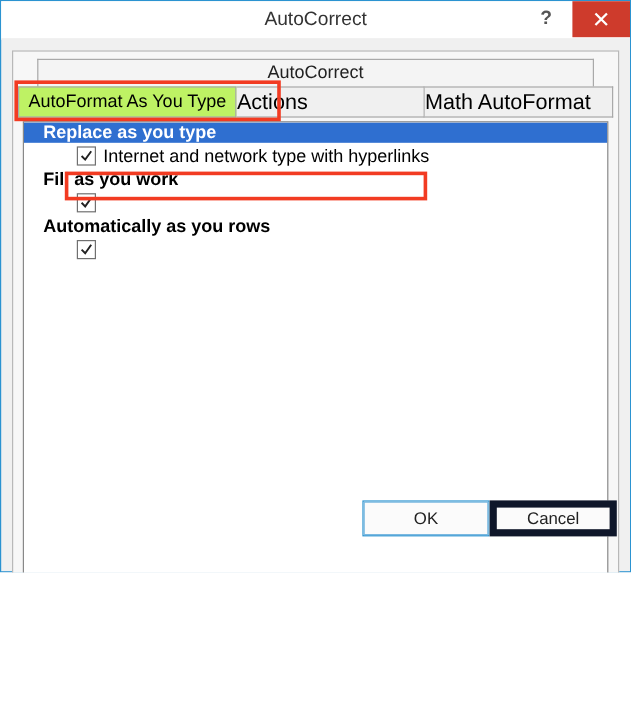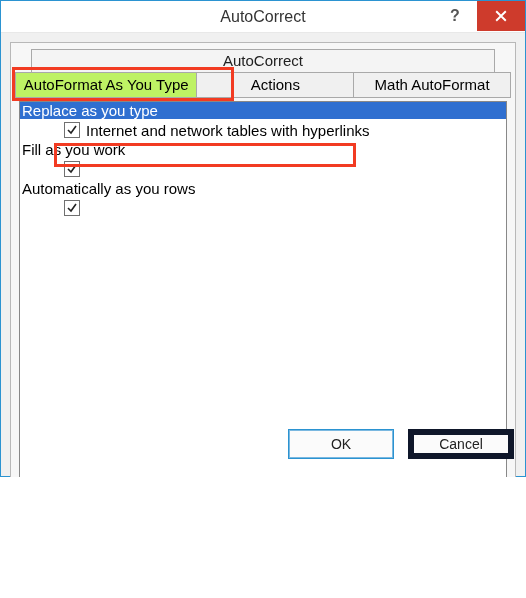--- a/index.html
+++ b/index.html
@@ -10,32 +10,32 @@
   .title-btns { position: absolute; right: 0; top: 0; height: 32px; display: flex; }
   .help-btn { width: 44px; height: 30px; display:flex; align-items:center; justify-content:center; font-size: 16px; color:#555; font-weight:bold; cursor:pointer; }
   .close-btn { width: 48px; height: 30px; background:#ce3b2c; color:#fff; display:flex; align-items:center; justify-content:center; cursor:pointer; font-size:14px; }
   .close-btn svg { width:12px; height:12px; }
   .dlg-body { position:absolute; top:41px; left:9px; right:9px; bottom:9px; }
   .outer-frame { position:absolute; top:0; left:0; right:0; height:500px; border:1px solid #b8b8b8; background:#f7f7f7; }
   .tabrow1 { position:absolute; top:6px; left:20px; right:20px; height:24px; }
   .tabrow2 { position:absolute; top:29px; left:4px; right:4px; height:26px; display:flex; }
   .tab-upper { position:absolute; left:0; right:0; top:0; height:24px; border:1px solid #a9a9a9; border-bottom:none; background:#f4f4f4; text-align:center; font-size:15px; line-height:22px; color:#222; }
   .tab-a { flex:1.1; border:1px solid #a9a9a9; background:#bef264; text-align:center; font-size:15px; line-height:24px; position:relative; z-index:2; }
-  .tab-b, .tab-c { flex:0.95; border:1px solid #a9a9a9; border-left:none; background:#f0f0f0; text-align:center; font-size:15px; line-height:24px; }
+  .tab-b, .tab-c { flex:0.95; border:1px solid #a9a9a9; border-left:none; background:#f0f0f0; text-align:left; font-size:18px; line-height:24px; }
   .highlight-tab { position:absolute; border:3px solid #f23b22; pointer-events:none; z-index:5; }
   .hl1 { top:24px; left:1px; width:222px; height:34px; }
   .hl2 { top:99px; left:42px; width:302px; height:24px; }
   .content { position:absolute; top:58px; left:8px; right:8px; bottom:8px; border:1px solid #888; background:#fff; overflow:hidden; }
-  .section-hdr { font-size:15px; color:#000; padding:0 2px; }
+  .section-hdr { font-size:15px; color:#000; padding:0 16px;font-weight:bold; }
   .sel { background:#2f6fd0; color:#fff; }
   .row { display:flex; align-items:center; font-size:15px; color:#000; height:22px; }
   .indent { width:44px; }
   .chk { width:16px; height:16px; border:1px solid #707070; background:#fff; margin-right:6px; display:flex; align-items:center; justify-content:center; cursor:pointer; }
   .chk svg { width:12px; height:12px; }
-  .btnbar { position:absolute; right:2px; bottom:8px; display:flex; gap:14px; }
+  .btnbar { position:absolute; right:2px; bottom:20px; display:flex; }
   .btn { width:106px; height:30px; border:6px solid #0f172a; background:#fbfbfb; font-size:14px; color:#222; display:flex; align-items:center; justify-content:center; cursor:pointer; }
   .btn.default { border:1px solid #2b93d1; box-shadow: inset 0 0 0 1px #7ab8e0; }
 </style>
 </head>
 <body>
 
 <div class="window">
   <div class="titlebar">
     <div class="title-text">AutoCorrect</div>
     <div class="title-btns">
@@ -64,21 +64,21 @@
 
       <div class="content">
         <div class="section-hdr sel">Replace as you type</div>
         <div class="row">
           <span class="indent"></span>
           <span class="chk">
             <svg viewBox="0 0 12 12">
                 <path d="M2 6 L5 9 L10 2" stroke="#222" stroke-width="1.6" fill="none"></path>
               </svg>
           </span>
-          <span>Internet and network tables with hyperlinks</span>
+          <span>Internet and network type with hyperlinks</span>
         </div>
 
         <div class="section-hdr">Fill as you work</div>
         <div class="row">
           <span class="indent"></span>
           <span class="chk">
             <svg viewBox="0 0 12 12">
                 <path d="M2 6 L5 9 L10 2" stroke="#222" stroke-width="1.6" fill="none"></path>
               </svg>
           </span>

